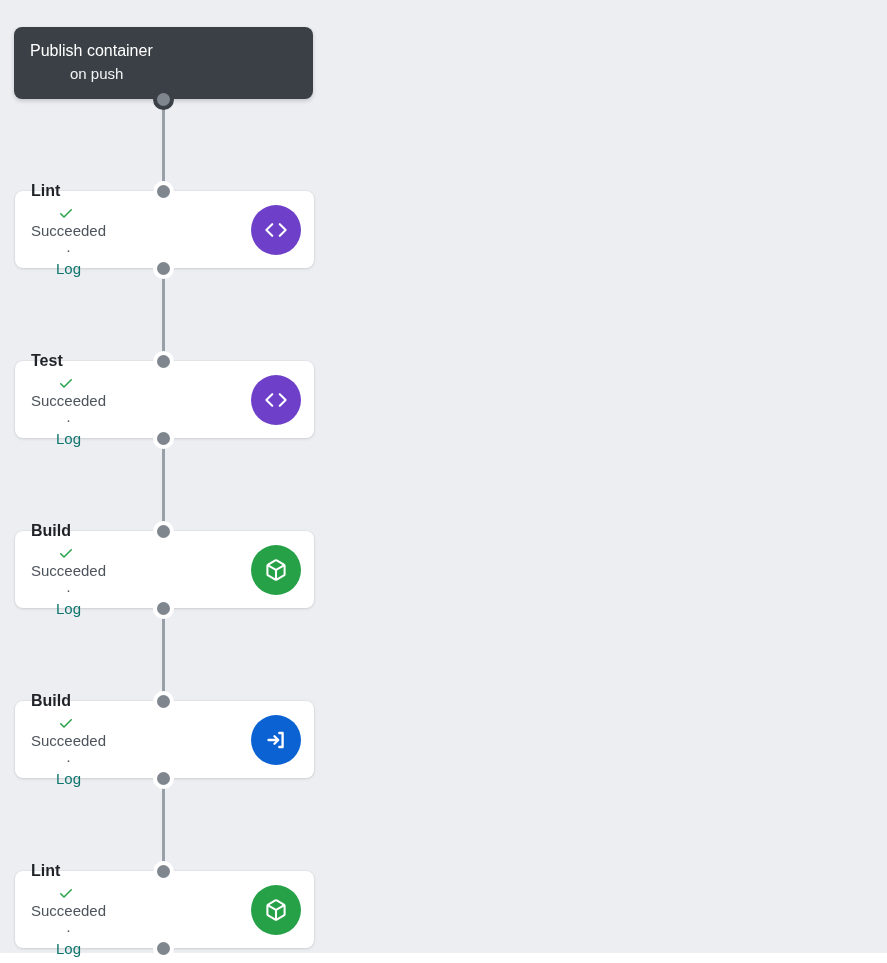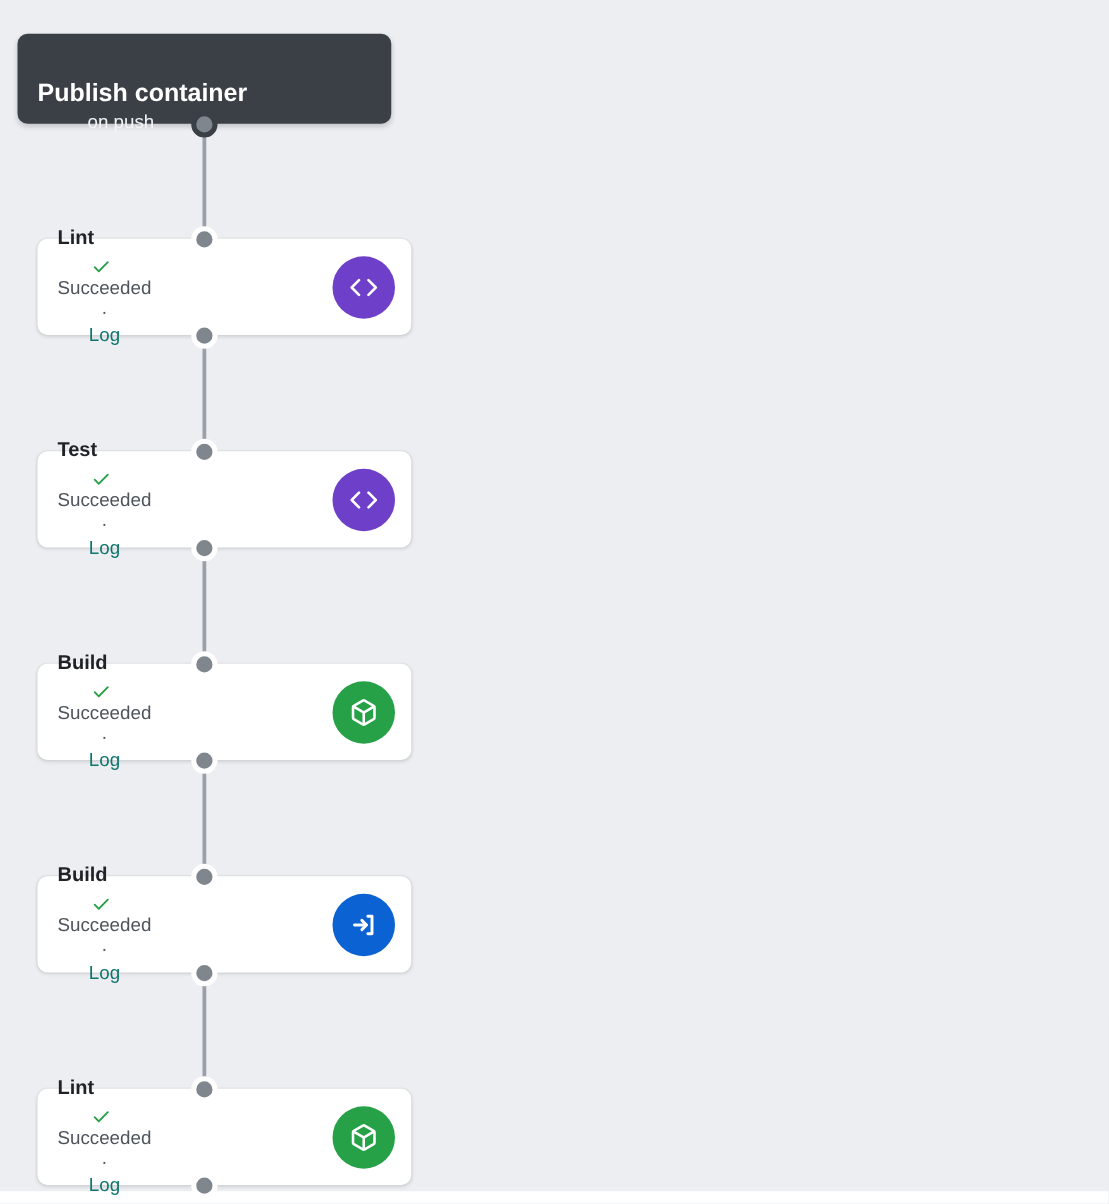--- a/index.html
+++ b/index.html
@@ -30,25 +30,25 @@
     position: absolute;
     left: 14px; top: 27px;
     width: 299px; height: 72px;
     background: #3a4046;
     border-radius: 8px;
     padding: 12px 16px;
     color: #ffffff;
     box-shadow: 0 2px 4px rgba(20,24,28,0.18);
     z-index: 2;
   }
-  .trigger-title { font-size: 20px; font-weight: 700; line-height: 24px; margin-top: 24px; }
+  .trigger-title { font-size: 16px; font-weight: 400; line-height: 24px; }
   .trigger-subtitle { font-size: 15px; line-height: 22px; color: #f2f4f6; margin-left: 40px; }
   .job-card {
     position: absolute;
-    left: 30px;
+    left: 15px;
     width: 299px; height: 77px;
     background: #ffffff;
     border-radius: 8px;
     display: flex;
     align-items: center;
     justify-content: space-between;
     padding: 0 13px 0 16px;
     box-shadow: 0 1px 3px rgba(27,31,36,0.12), 0 0 0 1px rgba(27,31,36,0.03);
     z-index: 2;
     cursor: pointer;

